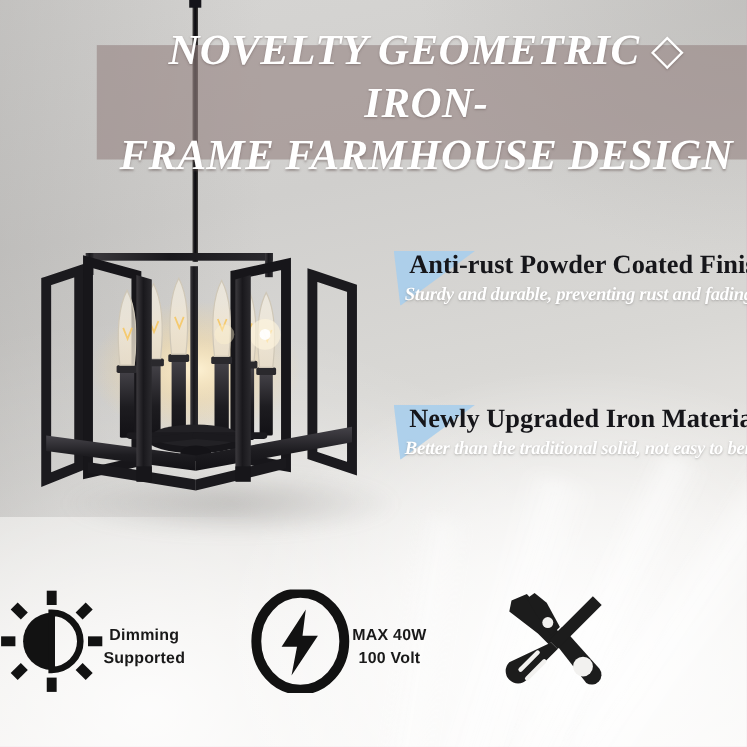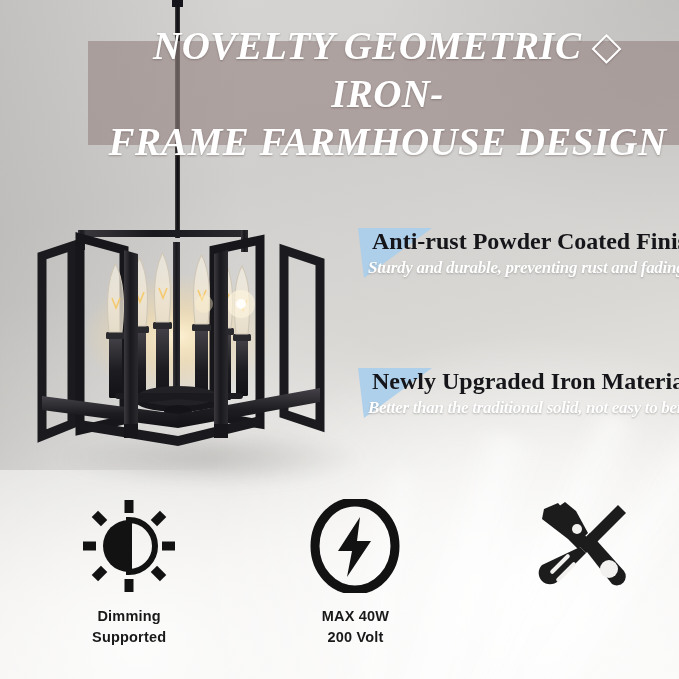--- a/index.html
+++ b/index.html
@@ -124,21 +124,21 @@
     white-space: nowrap;
   }
   #feature-1 { left: 358px; top: 226px; }
   #feature-2 { left: 358px; top: 366px; }
 
   
   .spec-row {
     position: absolute; left: 0; top: 498px; width: 679px; height: 170px;
     display: flex; z-index: 6;
   }
-  .spec { flex: 1; display: flex; flex-direction: column; align-items: center; padding-left: 32px; }
+  .spec { flex: 1; display: flex; align-items: center; }
   .spec-icon { height: 96px; display: flex; align-items: center; justify-content: center; }
   .spec-label {
     margin-top: 12px;
     font-family: "Liberation Sans", sans-serif;
     font-weight: bold;
     font-size: 14.5px;
     line-height: 21px;
     color: #191919;
     text-align: center;
     letter-spacing: 0.2px;
@@ -334,21 +334,21 @@
     </div>
 
     <div class="spec">
       <div class="spec-icon">
         <svg width="94" height="94" viewBox="0 0 94 94" xmlns="http://www.w3.org/2000/svg">
           <ellipse cx="47" cy="47" rx="40" ry="44" fill="none" stroke="#121212" stroke-width="9"></ellipse>
           <polygon points="52,18 30,52 44,52 39,78 63,42 49,42" fill="#121212"></polygon>
         </svg>
       </div>
       <div class="spec-label">MAX 40W
-200 Volt</div>
+100 Volt</div>
     </div>
 
     <div class="spec">
       <div class="spec-icon">
         <svg width="100" height="94" viewBox="0 0 100 94" xmlns="http://www.w3.org/2000/svg">
           <g fill="#1c1c1c">
 
             <path d="M12 10 L26 4 L48 30 L56 40 L46 50 L36 40 L10 20 Z"></path>
             <path d="M33 3 L44 12 L56 34 L48 42 L34 22 L26 8 Z"></path>
             <circle cx="45" cy="30" r="5" fill="#f2f1ef"></circle>

